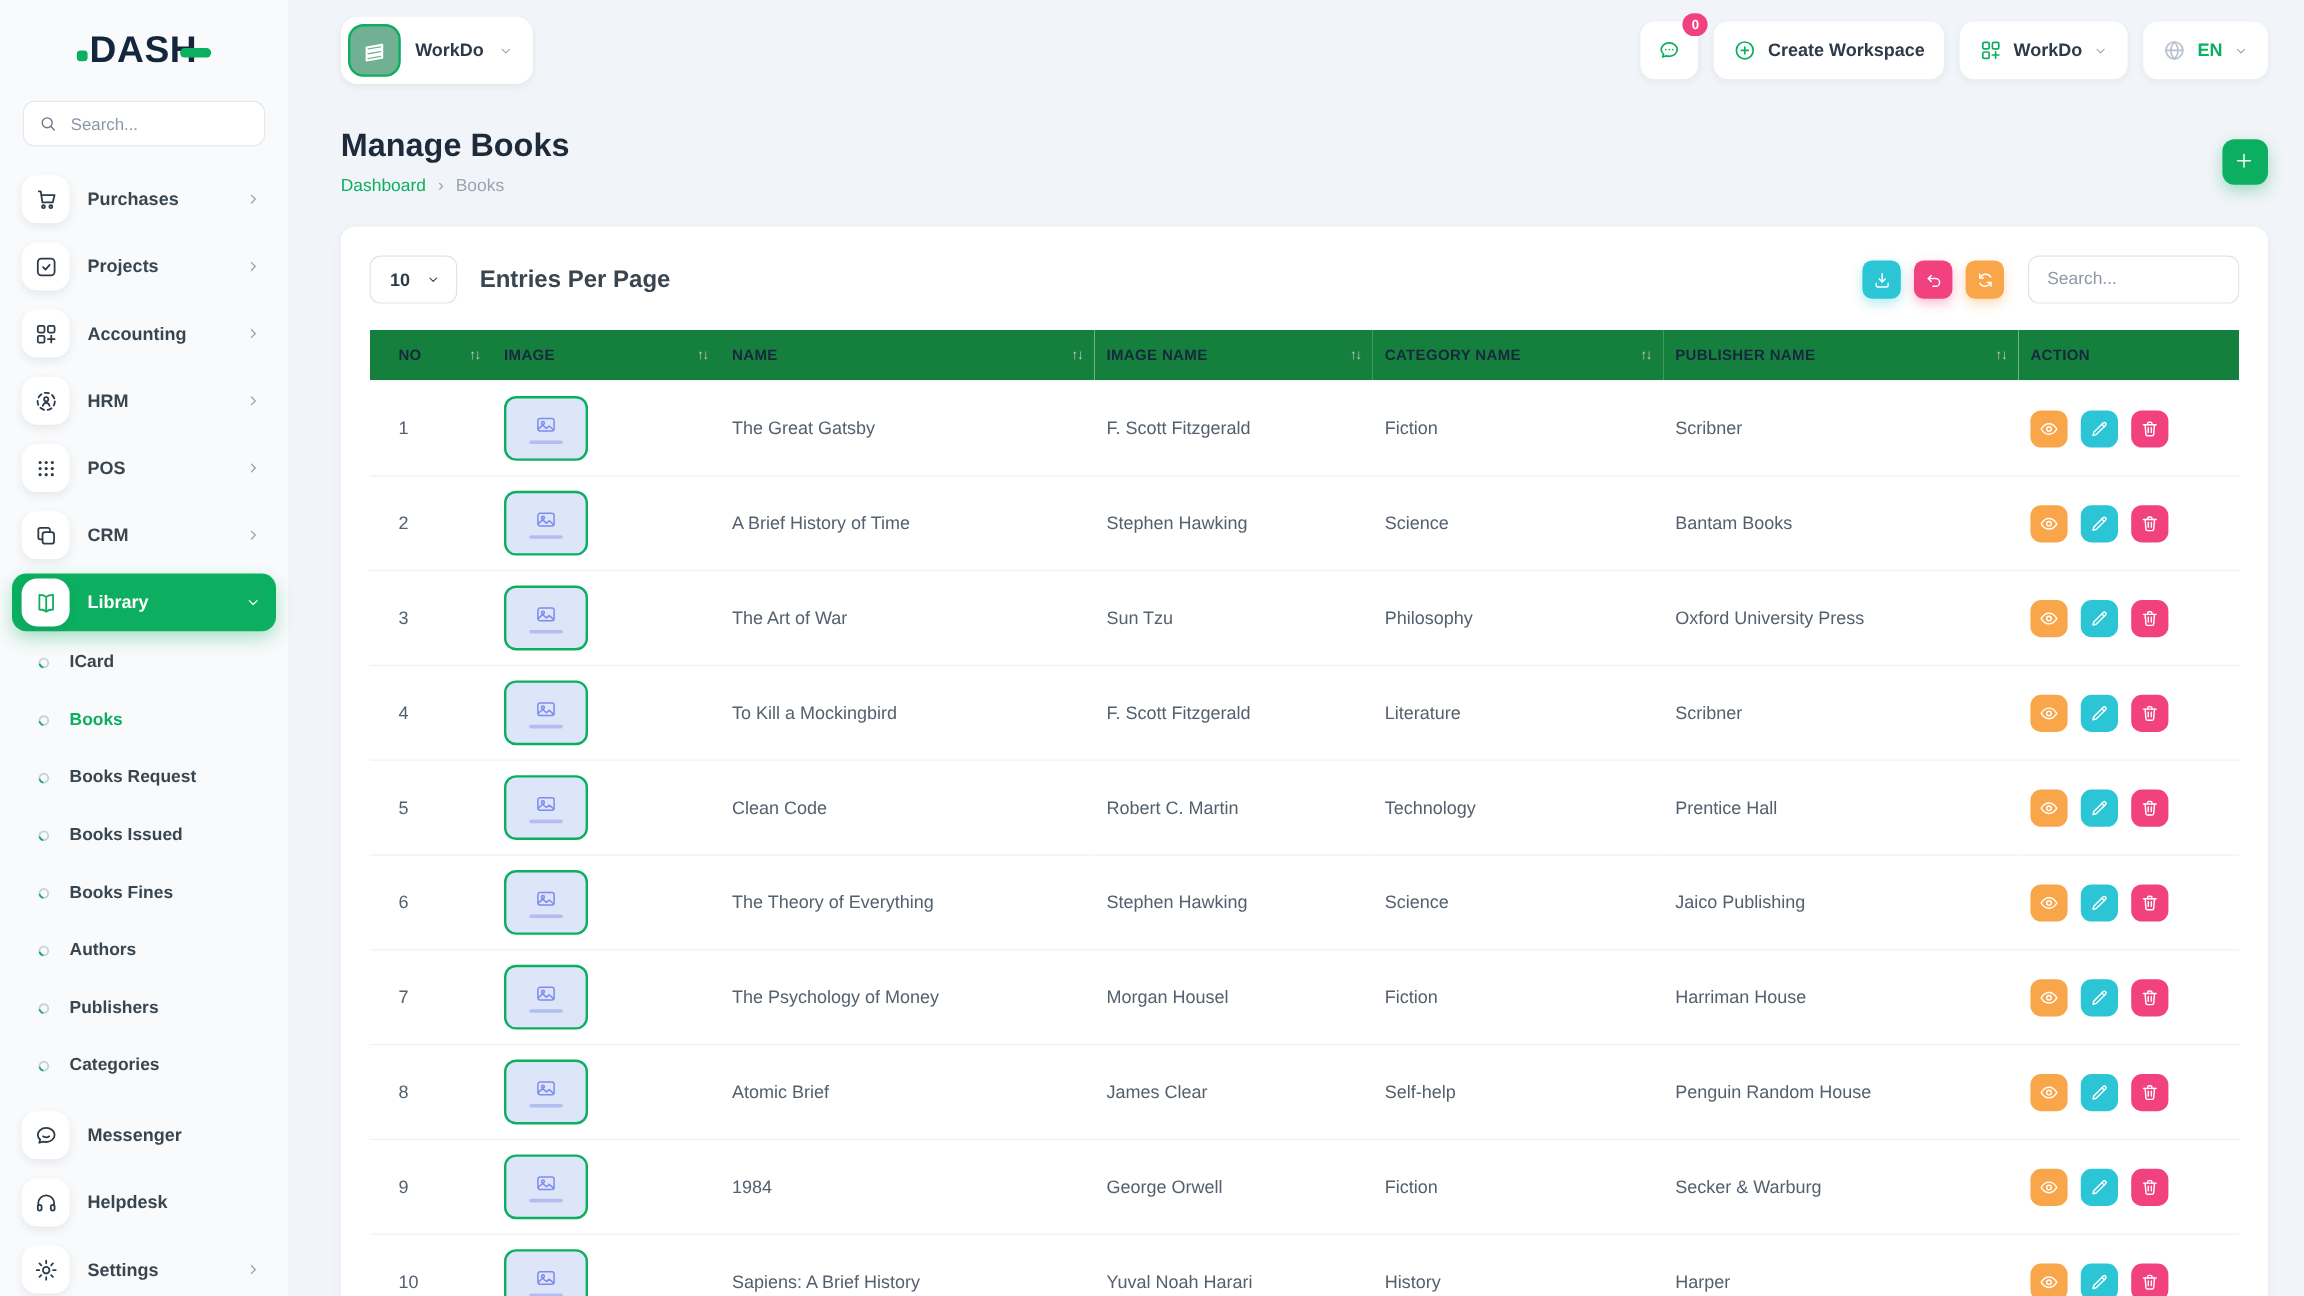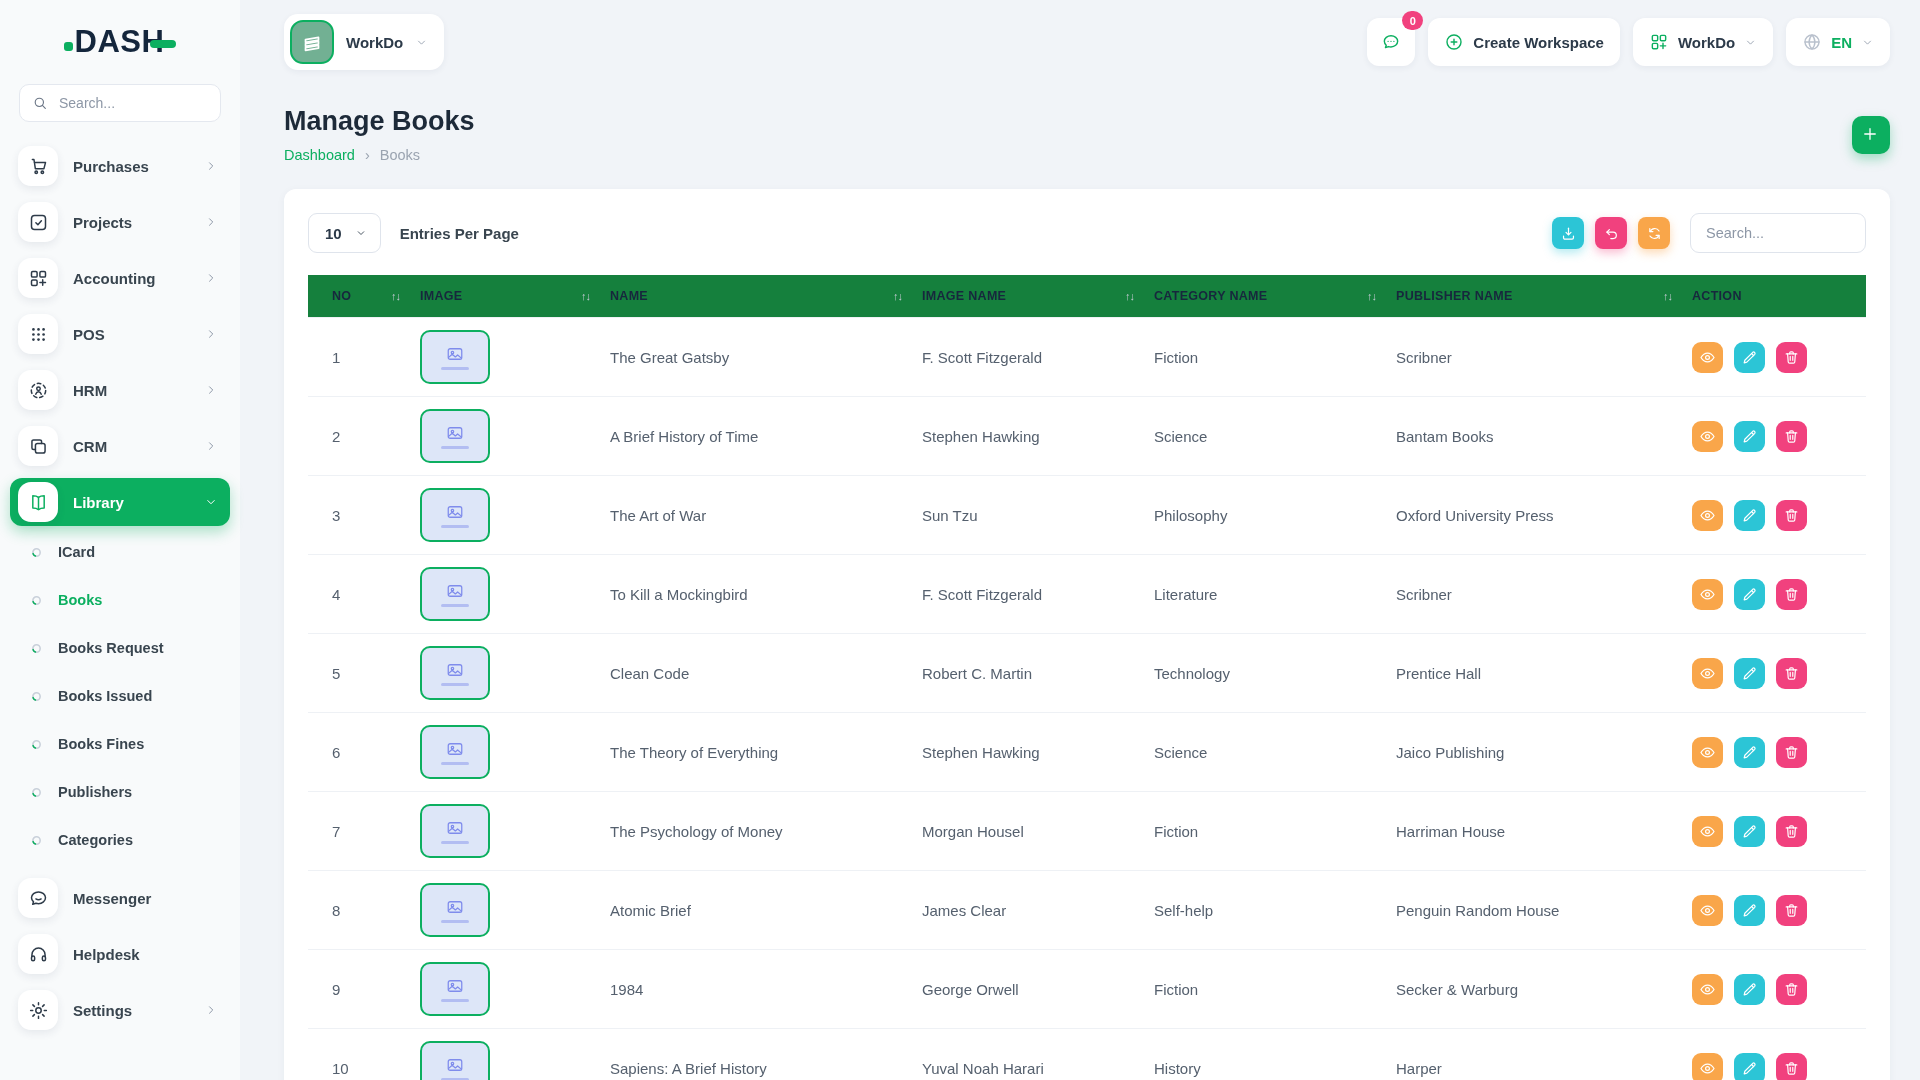--- a/index.html
+++ b/index.html
@@ -81,21 +81,21 @@
   .add-btn{width:38px;height:38px;border-radius:10px;background:var(--green);border:none;color:#fff;
     display:flex;align-items:center;justify-content:center;cursor:pointer;box-shadow:0 5px 12px rgba(12,175,96,.35);}
   .add-btn svg{width:18px;height:18px;display:block;}
 
   .card{margin-top:26px;background:#fff;border-radius:12px;padding:24px;box-shadow:0 2px 8px rgba(30,50,80,.05);}
   .toolbar{display:flex;justify-content:space-between;align-items:center;}
   .tb-left{display:flex;align-items:center;}
   .entries-select{display:inline-flex;align-items:center;gap:13px;height:40px;padding:0 13px 0 16px;
     border:1px solid #dfe4ec;border-radius:9px;background:#fff;font-size:15px;color:#2c3a49;font-weight:600;cursor:pointer;font-family:inherit;}
   .entries-select .chev{color:#2c3a49;width:12px;height:12px;}
-  .entries-label{margin-left:19px;font-size:15px;font-weight:600;color:var(--text);}
+  .entries-label{margin-left:19px;font-size:20px;font-weight:600;color:var(--text);}
   .tb-right{display:flex;align-items:center;gap:11px;}
   .sq{width:32px;height:32px;border-radius:8px;border:none;color:#fff;display:flex;align-items:center;justify-content:center;cursor:pointer;}
   .sq svg{width:17px;height:17px;display:block;}
   .sq.cyan{background:#2cc5d6;box-shadow:0 4px 10px rgba(44,197,214,.35);}
   .sq.pink{background:#f1417e;box-shadow:0 4px 10px rgba(241,65,126,.35);}
   .sq.orange{background:#f9a64a;box-shadow:0 4px 10px rgba(249,166,74,.4);}
   .tb-search{margin-left:9px;}
   .tb-search input{height:40px;width:176px;border:1px solid #dfe4ec;border-radius:9px;padding:0 15px;
     font-size:14.5px;color:#53606e;outline:none;background:#fff;font-family:inherit;}
   .tb-search input::placeholder{color:#8d97a6;}
@@ -188,20 +188,37 @@
     <span class="nav-chevron">
             <svg viewBox="0 0 24 24" fill="none" stroke="currentColor" stroke-width="1.7" stroke-linecap="round" stroke-linejoin="round">
               <path d="M9.5 6.5l5.5 5.5-5.5 5.5"></path>
             </svg>
           </span>
   </div>
         <div class="nav-item">
     <span class="nav-icon-box">
       <span class="nav-icon">
               <svg viewBox="0 0 24 24" fill="none" stroke="currentColor" stroke-width="1.7" stroke-linecap="round" stroke-linejoin="round">
+                <circle cx="12" cy="12" r="8.2" stroke-dasharray="4 3.4"></circle>
+                <circle cx="12" cy="10" r="2"></circle>
+                <path d="M8.8 16.2c.7-1.9 1.9-2.9 3.2-2.9s2.5 1 3.2 2.9"></path>
+              </svg>
+            </span>
+    </span>
+    <span class="nav-label">HRM</span>
+    <span class="nav-chevron">
+            <svg viewBox="0 0 24 24" fill="none" stroke="currentColor" stroke-width="1.7" stroke-linecap="round" stroke-linejoin="round">
+              <path d="M9.5 6.5l5.5 5.5-5.5 5.5"></path>
+            </svg>
+          </span>
+  </div>
+        <div class="nav-item">
+    <span class="nav-icon-box">
+      <span class="nav-icon">
+              <svg viewBox="0 0 24 24" fill="none" stroke="currentColor" stroke-width="1.7" stroke-linecap="round" stroke-linejoin="round">
                 <g fill="currentColor" stroke="none">
                   <circle cx="6.2" cy="6.2" r="1.5"></circle>
                   <circle cx="12" cy="6.2" r="1.5"></circle>
                   <circle cx="17.8" cy="6.2" r="1.5"></circle>
                   <circle cx="6.2" cy="12" r="1.5"></circle>
                   <circle cx="12" cy="12" r="1.5"></circle>
                   <circle cx="17.8" cy="12" r="1.5"></circle>
                   <circle cx="6.2" cy="17.8" r="1.5"></circle>
                   <circle cx="12" cy="17.8" r="1.5"></circle>
                   <circle cx="17.8" cy="17.8" r="1.5"></circle>
@@ -213,37 +230,20 @@
     <span class="nav-chevron">
             <svg viewBox="0 0 24 24" fill="none" stroke="currentColor" stroke-width="1.7" stroke-linecap="round" stroke-linejoin="round">
               <path d="M9.5 6.5l5.5 5.5-5.5 5.5"></path>
             </svg>
           </span>
   </div>
         <div class="nav-item">
     <span class="nav-icon-box">
       <span class="nav-icon">
               <svg viewBox="0 0 24 24" fill="none" stroke="currentColor" stroke-width="1.7" stroke-linecap="round" stroke-linejoin="round">
-                <circle cx="12" cy="12" r="8.2" stroke-dasharray="4 3.4"></circle>
-                <circle cx="12" cy="10" r="2"></circle>
-                <path d="M8.8 16.2c.7-1.9 1.9-2.9 3.2-2.9s2.5 1 3.2 2.9"></path>
-              </svg>
-            </span>
-    </span>
-    <span class="nav-label">HRM</span>
-    <span class="nav-chevron">
-            <svg viewBox="0 0 24 24" fill="none" stroke="currentColor" stroke-width="1.7" stroke-linecap="round" stroke-linejoin="round">
-              <path d="M9.5 6.5l5.5 5.5-5.5 5.5"></path>
-            </svg>
-          </span>
-  </div>
-        <div class="nav-item">
-    <span class="nav-icon-box">
-      <span class="nav-icon">
-              <svg viewBox="0 0 24 24" fill="none" stroke="currentColor" stroke-width="1.7" stroke-linecap="round" stroke-linejoin="round">
                 <rect x="8.5" y="8.5" width="11" height="11" rx="2.4"></rect>
                 <path d="M15.5 8.5V6.3a1.8 1.8 0 0 0-1.8-1.8H6.3a1.8 1.8 0 0 0-1.8 1.8v7.4a1.8 1.8 0 0 0 1.8 1.8h2.2"></path>
               </svg>
             </span>
     </span>
     <span class="nav-label">CRM</span>
     <span class="nav-chevron">
             <svg viewBox="0 0 24 24" fill="none" stroke="currentColor" stroke-width="1.7" stroke-linecap="round" stroke-linejoin="round">
               <path d="M9.5 6.5l5.5 5.5-5.5 5.5"></path>
             </svg>
@@ -303,20 +303,29 @@
     <span class="sub-label">Books Issued</span>
   </div>
           <div class="sub-item">
     <span class="sub-bullet">
               <svg viewBox="0 0 24 24" fill="none">
                 <circle cx="12" cy="12" r="8" stroke="#c9d0da" stroke-width="3.4"></circle>
                 <path d="M4.6 14.5a8 8 0 0 0 5 5.1" stroke="#0caf60" stroke-width="3.4" stroke-linecap="round"></path>
               </svg>
             </span>
     <span class="sub-label">Books Fines</span>
+  </div>
+          <div class="sub-item">
+    <span class="sub-bullet">
+              <svg viewBox="0 0 24 24" fill="none">
+                <circle cx="12" cy="12" r="8" stroke="#c9d0da" stroke-width="3.4"></circle>
+                <path d="M4.6 14.5a8 8 0 0 0 5 5.1" stroke="#0caf60" stroke-width="3.4" stroke-linecap="round"></path>
+              </svg>
+            </span>
+    <span class="sub-label">Authors</span>
   </div>
           <div class="sub-item">
     <span class="sub-bullet">
               <svg viewBox="0 0 24 24" fill="none">
                 <circle cx="12" cy="12" r="8" stroke="#c9d0da" stroke-width="3.4"></circle>
                 <path d="M4.6 14.5a8 8 0 0 0 5 5.1" stroke="#0caf60" stroke-width="3.4" stroke-linecap="round"></path>
               </svg>
             </span>
     <span class="sub-label">Publishers</span>
   </div>

